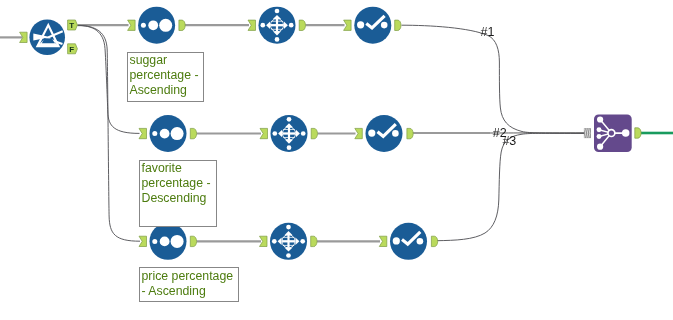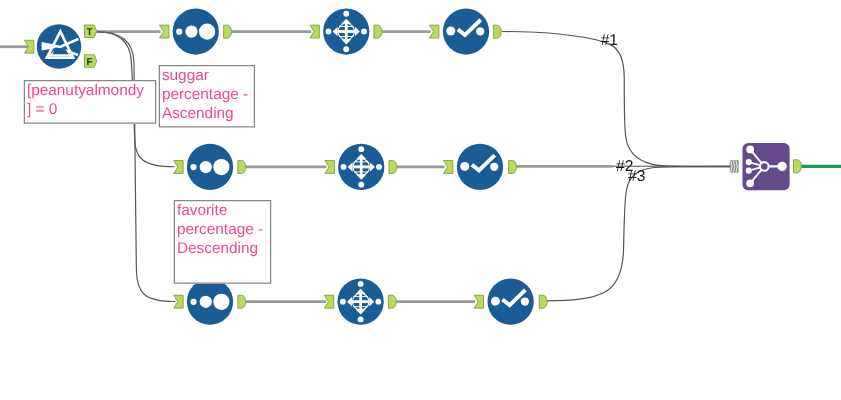--- a/index.html
+++ b/index.html
@@ -1,20 +1,20 @@
 <!DOCTYPE html>
 <html><head>
 <meta charset="utf-8">
 <style>
   html,body{margin:0;padding:0;background:#ffffff;}
   body{width:673px;height:320px;overflow:hidden;
        font-family:"Liberation Sans",sans-serif;}
   #canvas{position:relative;width:673px;height:320px;background:#fff;overflow:hidden;}
   svg.layer{position:absolute;left:0;top:0;width:673px;height:320px;display:block;}
-  .annot{position:absolute;border:1px solid #878787;background:#fff;color:#ec4899;
+  .annot{position:absolute;border:1px solid #878787;background:#fff;color:#4d7c0f;
          font-family:"Liberation Sans",sans-serif;font-size:12.3px;line-height:15.0px;
          padding:0.8px 1.5px 0 1.5px;box-sizing:border-box;white-space:pre;letter-spacing:0px;}
   .numlbl{position:absolute;color:#1a1a1a;font-size:12.5px;line-height:12.5px;
           font-family:"Liberation Sans",sans-serif;}
   .anchor-label{font-family:"Liberation Sans",sans-serif;font-size:8px;
                 font-weight:bold;fill:#14331a;}
 </style>
 </head>
 <body>
 
@@ -218,25 +218,25 @@
     </g>
   </g>
   <g id="unique-glyph" fill="#ffffff">
     <circle cx="-12.2" cy="-0.4" r="3.6"></circle>
     <circle cx="11.4" cy="-0.1" r="3.3"></circle>
     <path fill="none" stroke="#ffffff" stroke-width="3.15" stroke-linejoin="miter" stroke-linecap="butt" d="M-6.5,-1.7 L-0.8,2.8 L11.8,-9.4"></path>
   </g>
 </defs>
 </svg>
 
-<div class="annot" style="left:19px;top:63.5px;width:105.5px;height:35px;">[peanutyalmondy
-] = 0</div>
 <div class="annot" style="left:127px;top:51.5px;width:77px;height:50px;">suggar
 percentage -
 Ascending</div>
 <div class="annot" style="left:139px;top:159.5px;width:77.5px;height:67px;">favorite
 percentage -
 Descending</div>
+<div class="annot" style="left:139px;top:267px;width:100px;height:34.5px;">price percentage
+- Ascending</div>
 
 <div class="numlbl" style="left:480.5px;top:25.5px;">#1</div>
 <div class="numlbl" style="left:492.8px;top:127.0px;">#2</div>
 <div class="numlbl" style="left:502.4px;top:134.5px;">#3</div>
 </div>
 
 </body></html>

